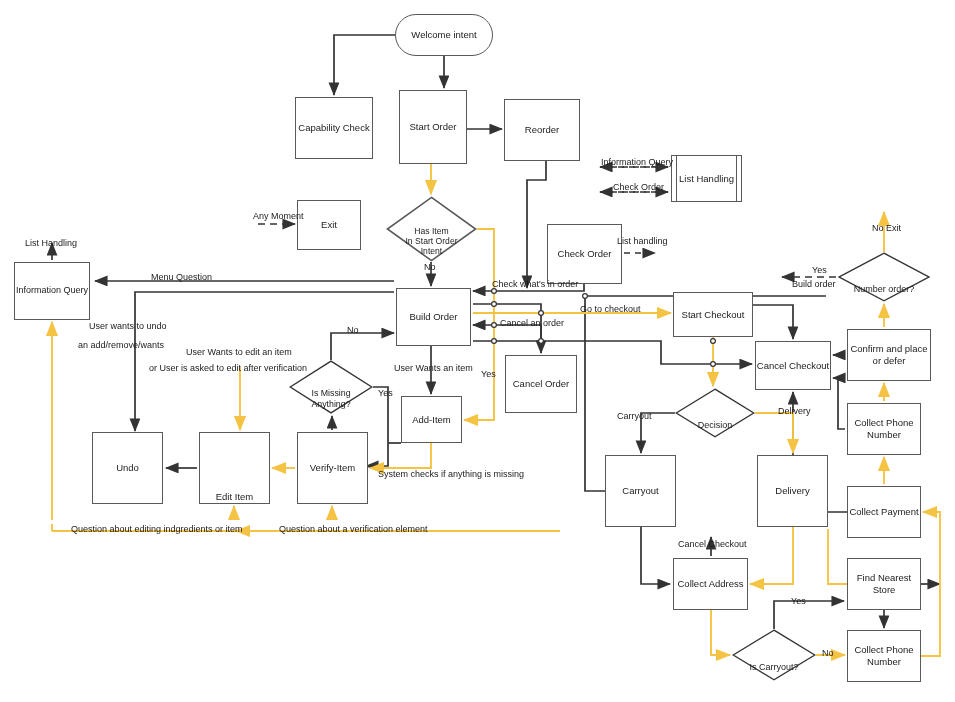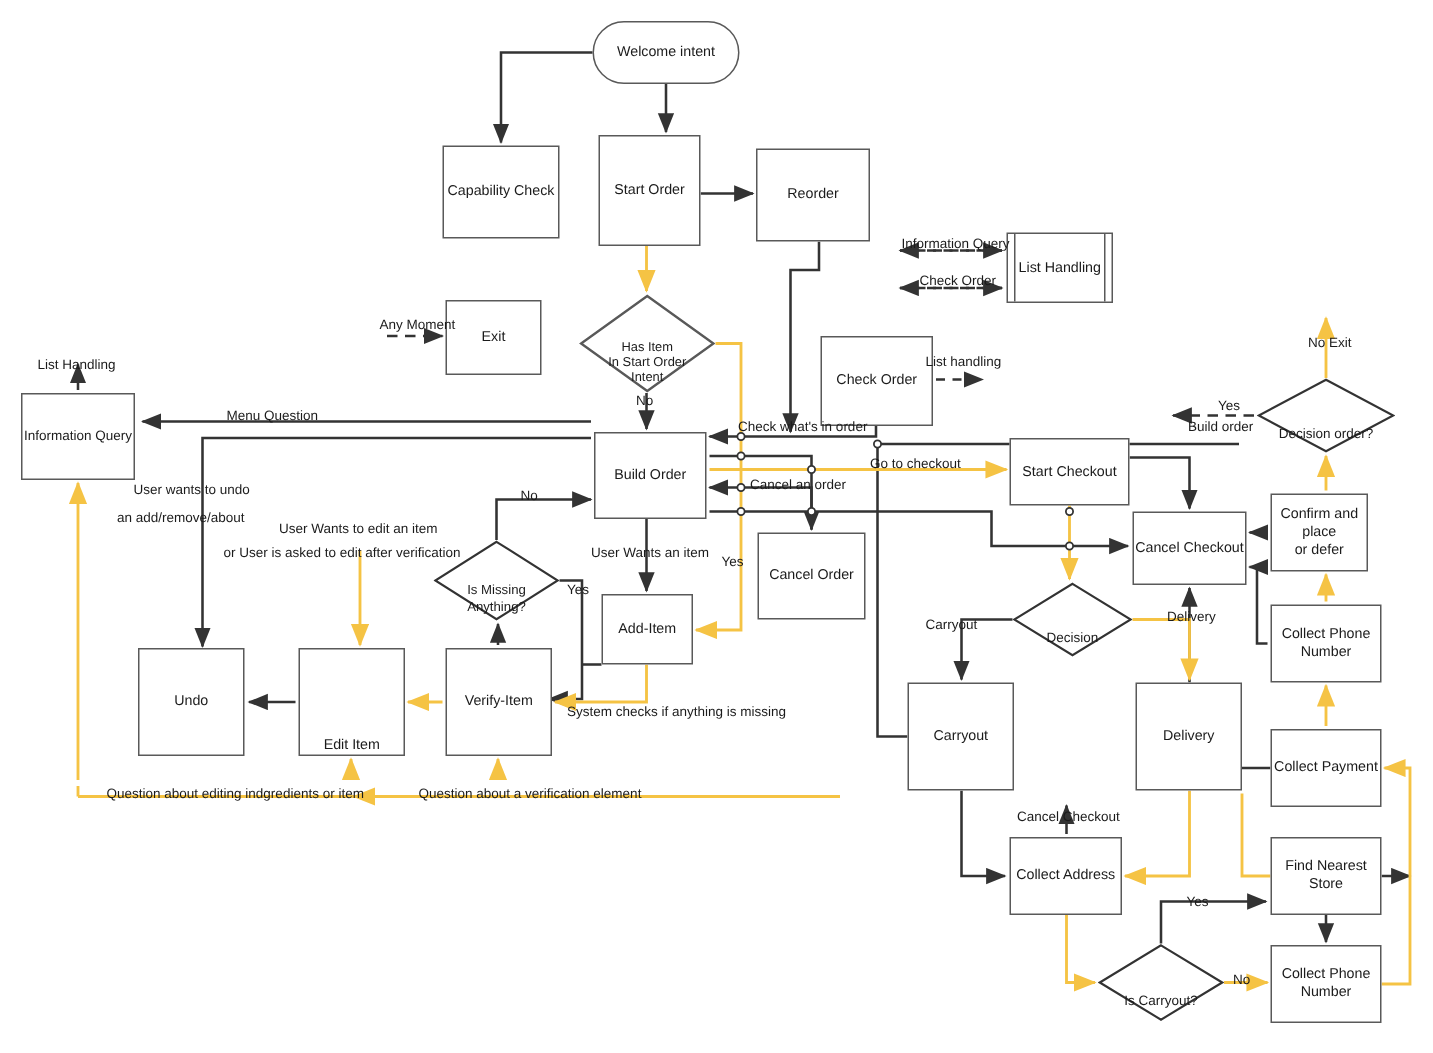--- a/index.html
+++ b/index.html
@@ -217,27 +217,27 @@
         <span>Build Order</span>
       </div>
     <div class="node rect" style="left:673px;top:292px;width:80px;height:45px;">
         <span>Start Checkout</span>
       </div>
 
     <div class="diamond" style="left:838px;top:252px;width:92px;height:50px;">
       <svg class="dshape" viewBox="0 0 92 50">
           <polygon points="46,1.2 90.8,25 46,48.8 1.2,25" fill="#fff" stroke="#333" stroke-width="1.4"></polygon>
         </svg>
-      <span class="dtext" style="font-size:9px;">Decision order?</span>
+      <span class="dtext" style="font-size:9px;">Number order?</span>
     </div>
 
     <div class="node rect" style="left:755px;top:341px;width:76px;height:49px;">
         <span>Cancel Checkout</span>
       </div>
-    <div class="node rect" style="left:847px;top:329px;width:65px;height:52px;">
+    <div class="node rect" style="left:847px;top:329px;width:84px;height:52px;">
         <span style="white-space:pre-line;">Confirm and place
 or defer</span>
       </div>
 
     <div class="diamond" style="left:289px;top:360px;width:84px;height:54px;">
       <svg class="dshape" viewBox="0 0 84 54">
           <polygon points="42,1.2 82.8,27 42,52.8 1.2,27" fill="#fff" stroke="#333" stroke-width="1.4"></polygon>
         </svg>
       <span class="dtext" style="white-space:pre-line;font-size:8.8px;">Is Missing
 Anything?</span>
@@ -308,21 +308,21 @@
     <span class="elabel" style="left:617px;top:236px;">List handling</span>
     <span class="elabel" style="left:424px;top:262px;">No</span>
     <span class="elabel" style="left:151px;top:272px;">Menu Question</span>
     <span class="elabel" style="left:492px;top:279px;">Check what's in order</span>
     <span class="elabel" style="left:580px;top:304px;">Go to checkout</span>
     <span class="elabel" style="left:862px;top:223px;margin-left:10px;">No   Exit</span>
     <span class="elabel" style="left:812px;top:265px;">Yes</span>
     <span class="elabel" style="left:792px;top:279px;">Build order</span>
     <span class="elabel" style="left:500px;top:318px;">Cancel an order</span>
     <span class="elabel" style="left:89px;top:321px;">User wants to undo</span>
-    <span class="elabel" style="left:78px;top:340px;">an add/remove/about</span>
+    <span class="elabel" style="left:78px;top:340px;">an add/remove/wants</span>
     <span class="elabel" style="left:347px;top:325px;">No</span>
     <span class="elabel" style="left:186px;top:347px;">User Wants to edit an item</span>
     <span class="elabel" style="left:149px;top:363px;text-align:center;">or User is asked to edit after verification</span>
     <span class="elabel" style="left:394px;top:363px;">User Wants an item</span>
     <span class="elabel" style="left:481px;top:369px;">Yes</span>
     <span class="elabel" style="left:378px;top:388px;">Yes</span>
     <span class="elabel" style="left:617px;top:411px;">Carryout</span>
     <span class="elabel" style="left:778px;top:406px;">Delivery</span>
     <span class="elabel" style="left:378px;top:469px;">System checks if anything is missing</span>
     <span class="elabel" style="left:71px;top:524px;">Question about editing indgredients or item</span>

